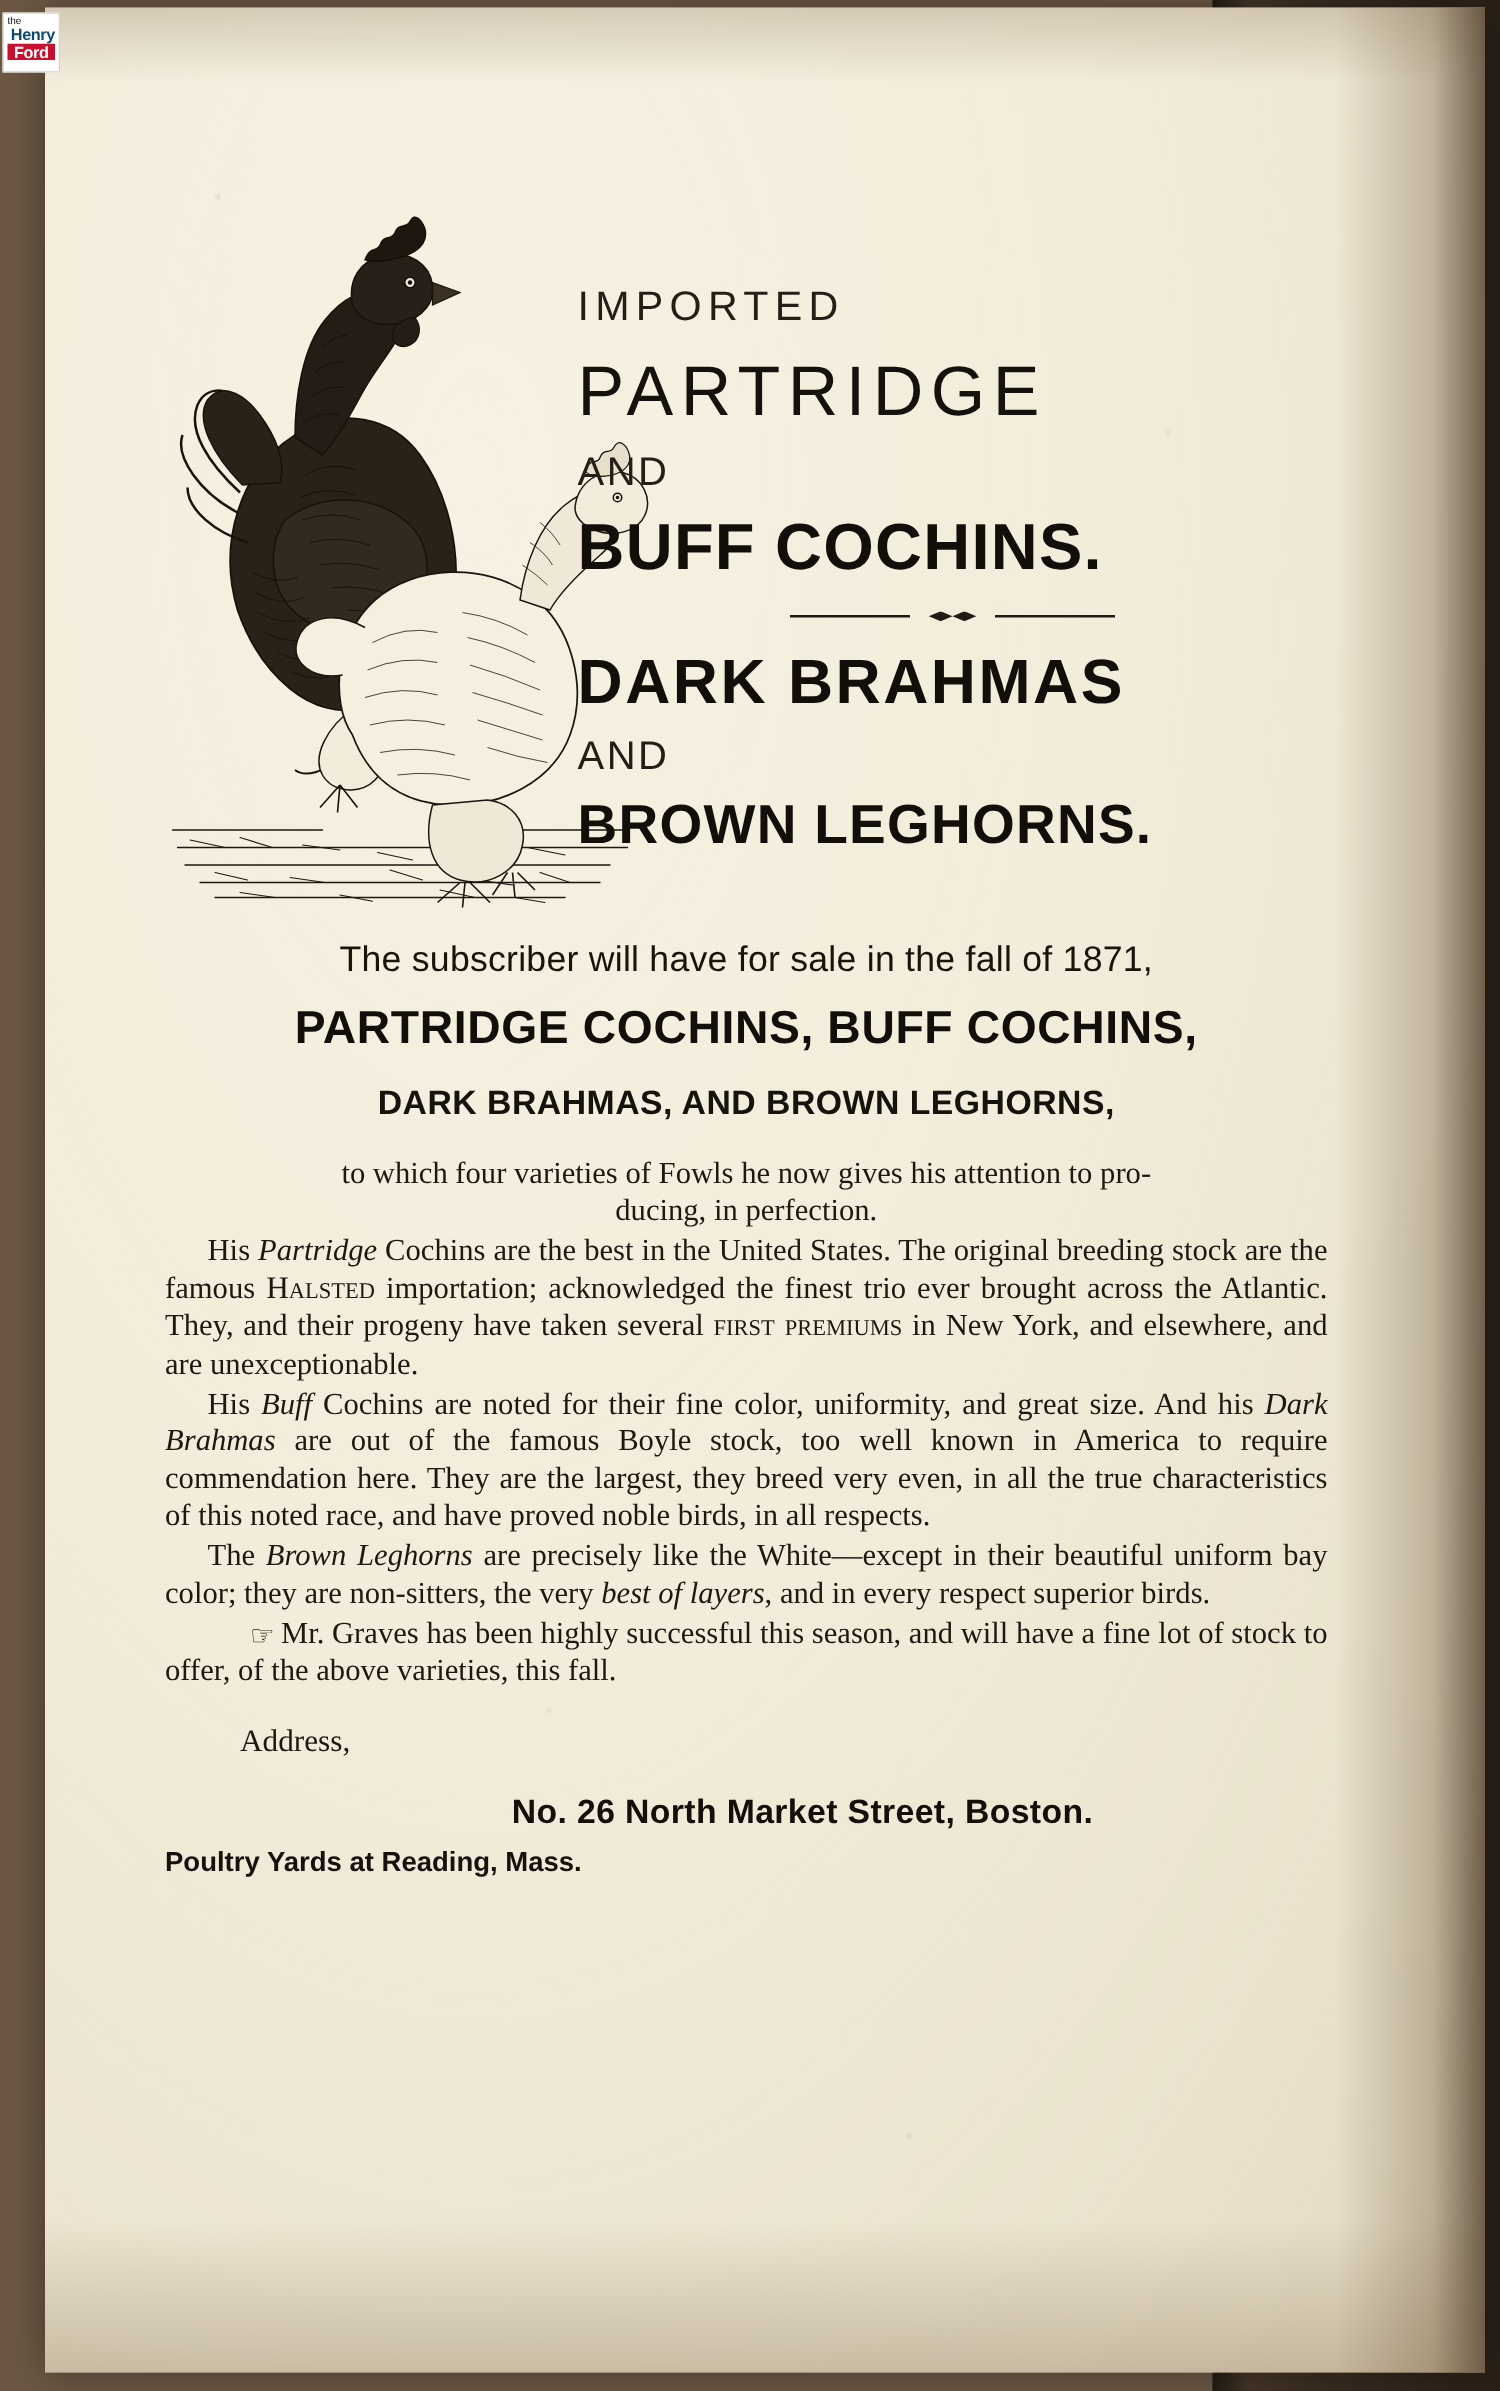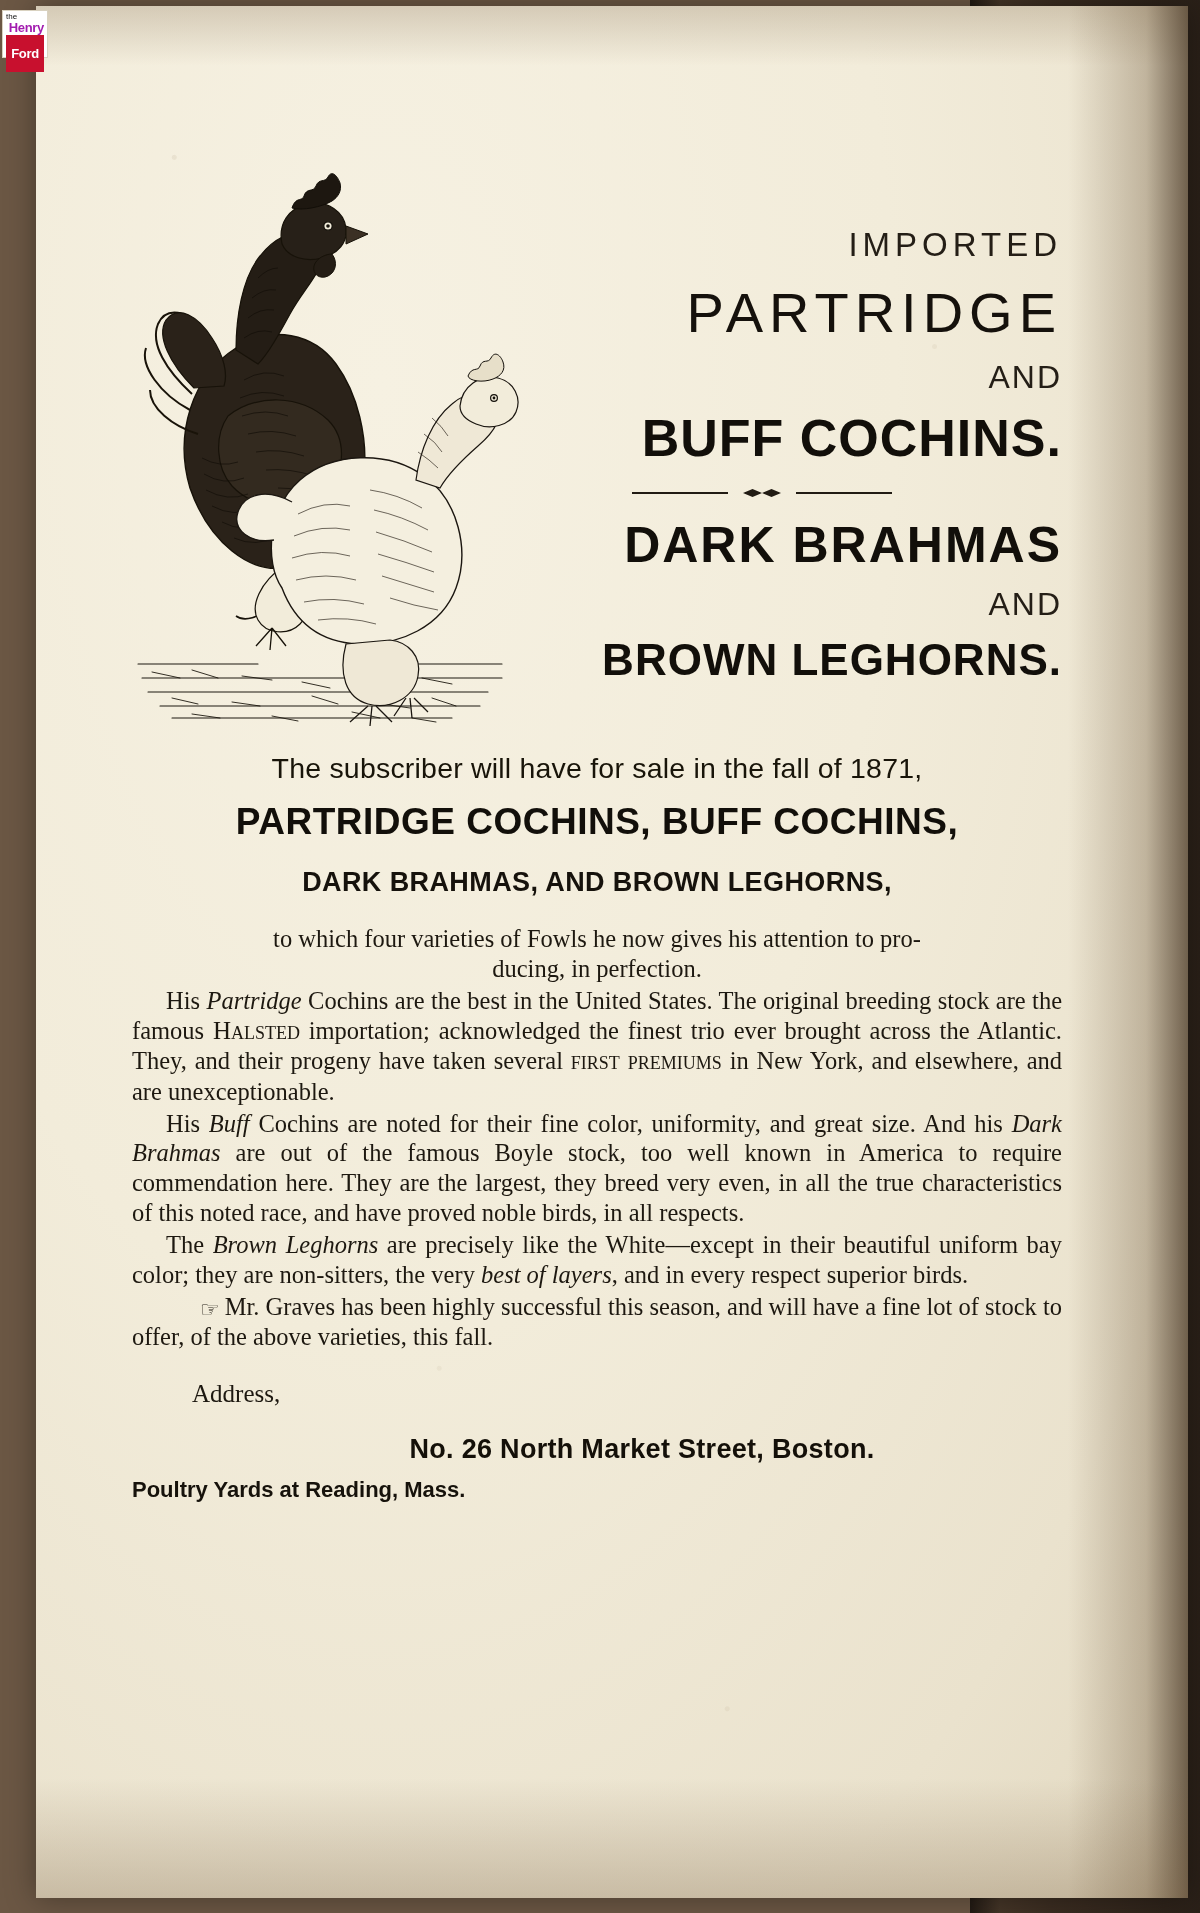--- a/index.html
+++ b/index.html
@@ -86,34 +86,34 @@
   }
   .watermark .wm-the {
     font-size: 8px;
     color: #111;
     display: block;
     text-align: left;
   }
   .watermark .wm-henry {
     font-size: 13px;
     font-weight: bold;
-    color: #a21caf;
+    color: #0c4a6e;
     display: block;
     text-align: right;
     letter-spacing: -0.3px;
   }
   .watermark .wm-ford {
     display: block;
     background: #c8102e;
     color: #fff;
     font-size: 13px;
     font-weight: bold;
     text-align: center;
     margin-top: 1px;
-    padding: 12px 1px;
+    padding: 0 1px;
     letter-spacing: -0.3px;
   }
 
   
   .ad {
     position: absolute;
     left: 96px;
     top: 140px;
     width: 930px;
     color: #1b1711;
@@ -130,21 +130,21 @@
     top: 12px;
     width: 390px;
     height: 580px;
   }
 
   .titles {
     position: absolute;
     left: 330px;
     top: 80px;
     width: 600px;
-    text-align: right;
+    text-align: left;
     font-family: "Liberation Sans", sans-serif;
   }
   .t-imported {
     font-size: 33px;
     letter-spacing: 5px;
     color: #241e16;
     margin-bottom: 16px;
   }
   .t-partridge {
     font-size: 56px;

